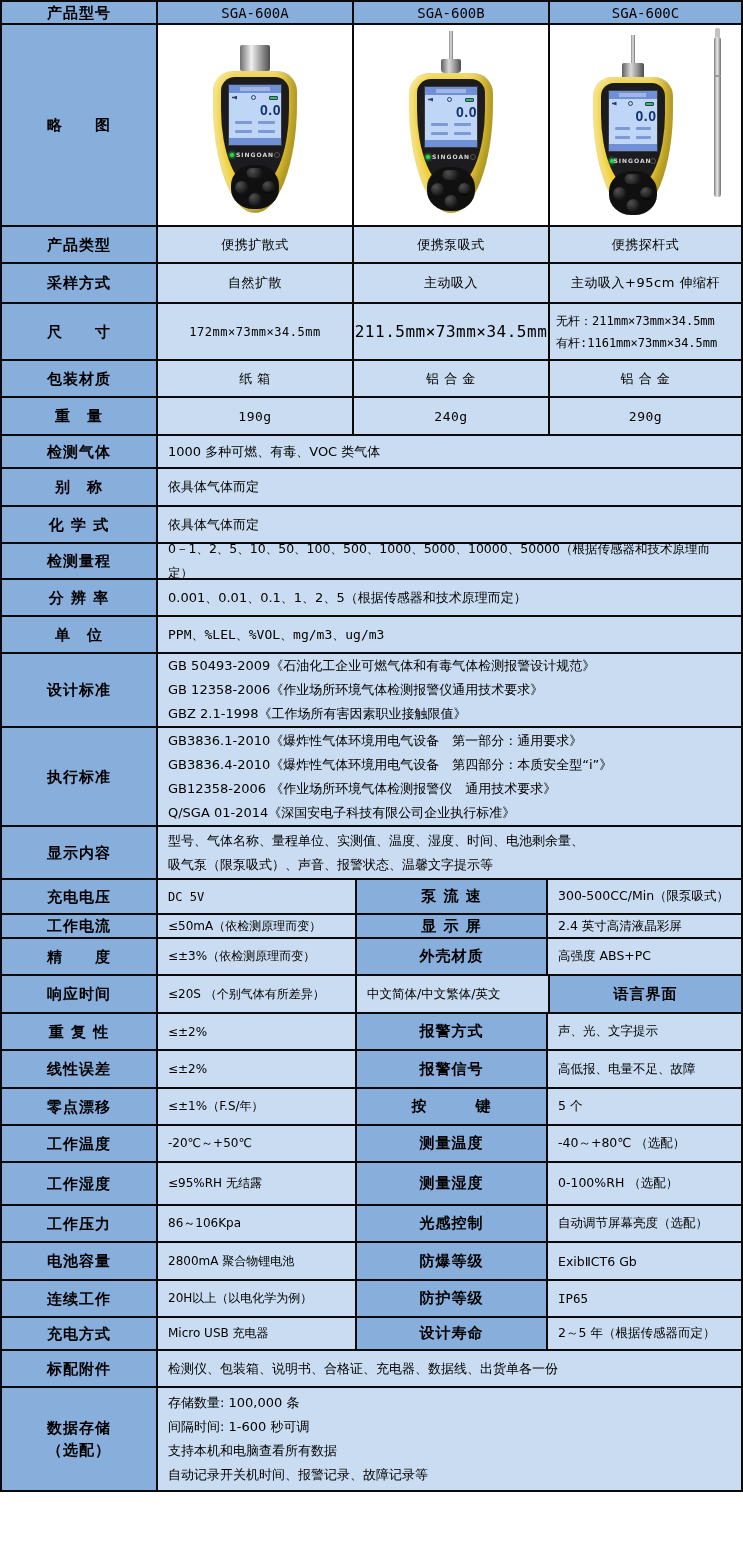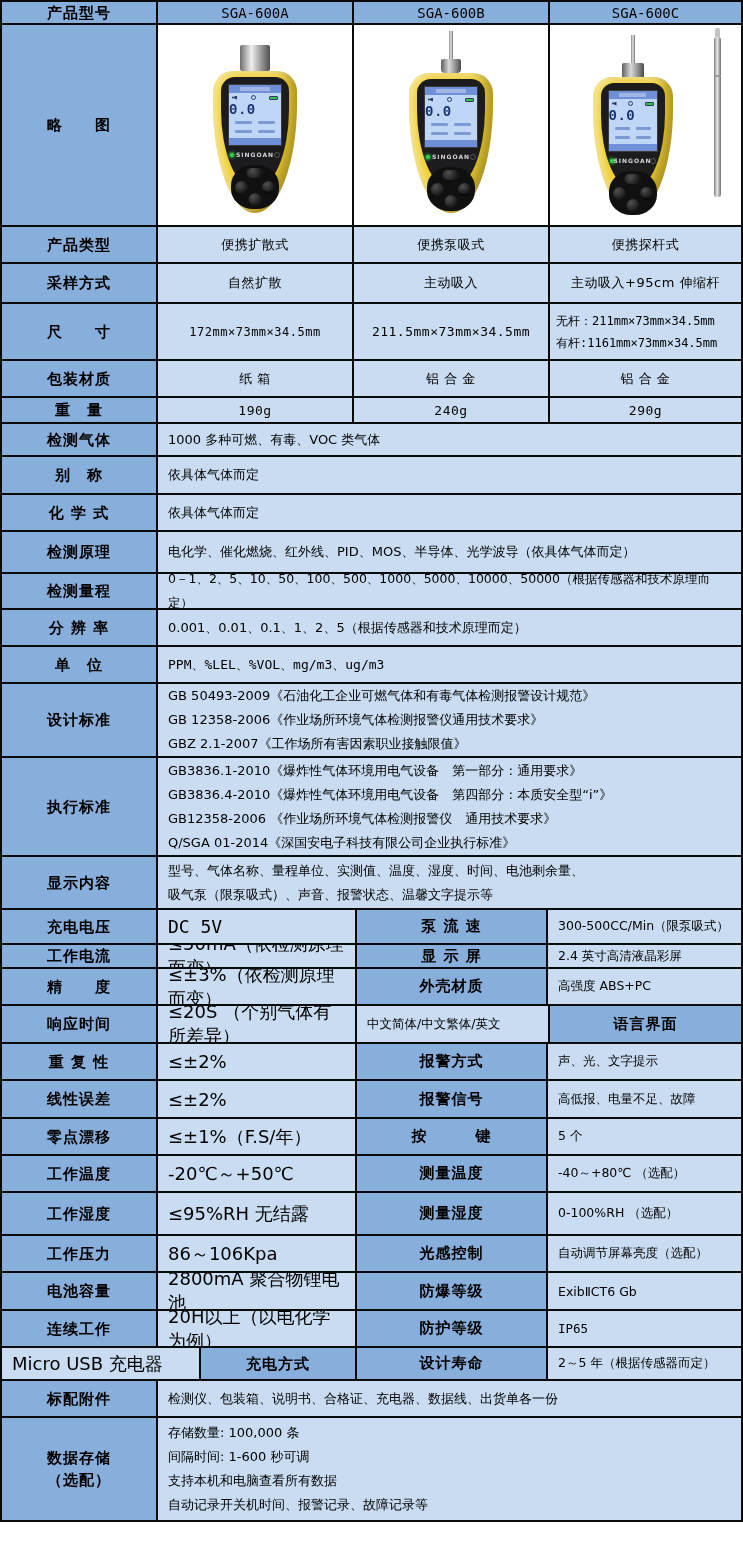--- a/index.html
+++ b/index.html
@@ -21,21 +21,21 @@
   .hdrv{width:196px;flex:0 0 196px;background:var(--header-bg);justify-content:center;
         font-size:14px;text-align:center}
   .hdrv.last{flex:1 1 auto}
   .v3{width:196px;flex:0 0 196px;background:var(--cell-bg);justify-content:center;
       font-size:13px;letter-spacing:.5px;text-align:center}
   .v3.last{flex:1 1 auto}
   .v3.dim{justify-content:flex-start;text-align:left;padding:0 6px;white-space:pre-line;
           font-size:12px;line-height:22px;letter-spacing:0}
   .vf{flex:1 1 auto;background:var(--cell-bg);padding:0 10px;font-size:13px;
       white-space:pre-line;line-height:24px}
-  .lv{width:199px;flex:0 0 199px;background:var(--cell-bg);padding:8px 10px;font-size:18px}
+  .lv{width:199px;flex:0 0 199px;background:var(--cell-bg);padding:8px 10px;font-size:12px}
   .rl{width:191px;flex:0 0 191px;background:var(--header-bg);justify-content:center;
       font-weight:bold;font-size:15px;letter-spacing:1px;text-align:center}
   .rv{flex:1 1 auto;background:var(--cell-bg);padding:0 10px;font-size:12.5px}
   .imgcell{background:#fff;justify-content:center;position:relative}
   .imgcell.last{flex:1 1 auto}
 
   
   .device{position:relative;width:86px;height:184px;flex:0 0 auto}
   .head{position:absolute;left:50%;transform:translateX(-50%);
         background:linear-gradient(90deg,#6f6f6f,#f0f0f0 38%,#9a9a9a 70%,#4e4e4e);border-radius:2px}
@@ -55,21 +55,21 @@
         border-radius:14px 14px 34px 34px / 14px 14px 80px 80px}
   .screen{position:absolute;top:7px;left:7px;right:7px;height:62px;background:var(--screen-bg);
           border:1px solid #3a3a3a;display:flex;flex-direction:column}
   .s-top{height:8px;background:var(--screen-bar);position:relative}
   .s-top::after{content:"";position:absolute;left:22%;top:2px;width:56%;height:4px;background:#aebfe8;opacity:.8}
   .s-icons{height:9px;display:flex;align-items:center;justify-content:space-between;padding:0 3px}
   .si{display:block}
   .si-spk{width:5px;height:4px;background:#2a3b66;clip-path:polygon(0 30%,40% 30%,100% 0,100% 100%,40% 70%,0 70%)}
   .si-fan{width:5px;height:5px;border-radius:50%;border:1px solid #2a3b66}
   .si-bat{width:9px;height:4px;background:var(--battery-green);border:1px solid #2a3b66;border-radius:1px}
-  .s-val{flex:0 0 auto;text-align:left;font-family:Liberation Mono, monospace;
+  .s-val{flex:0 0 auto;text-align:right;font-family:Liberation Sans, sans-serif;
          font-weight:bold;font-size:14px;line-height:17px;color:var(--screen-digit)}
   .s-rows{flex:1;display:grid;grid-template-columns:1fr 1fr;gap:3px 6px;padding:2px 6px}
   .s-rows i{display:block;height:3px;background:#7d9ad4;border-radius:1px}
   .s-bot{height:7px;background:var(--screen-bar)}
   .led{position:absolute;left:9px;top:76px;width:4px;height:4px;border-radius:50%;
        background:var(--led-green);box-shadow:0 0 3px 1px rgba(47,211,77,.8)}
   .brand{position:absolute;top:74px;left:0;width:100%;text-align:center;color:#d6d6d6;
          font-size:6px;font-weight:bold;letter-spacing:1px}
   .pwr{position:absolute;right:9px;top:75px;width:6px;height:6px;border:1px solid #555;border-radius:50%}
   .pad{position:absolute;top:88px;left:50%;transform:translateX(-50%);width:48px;height:44px;
@@ -220,70 +220,66 @@
   </div>
   <div class="r" style="height:40px">
     <div class="c lbl">采样方式</div>
     <div class="c v3">自然扩散</div>
     <div class="c v3">主动吸入</div>
     <div class="c v3 last">主动吸入+95cm 伸缩杆</div>
   </div>
   <div class="r" style="height:57px">
     <div class="c lbl">尺　　寸</div>
     <div class="c v3 mono" style="font-size:12px">172mm×73mm×34.5mm</div>
-    <div class="c v3 mono" style="font-size:13px">211.5mm×73mm×34.5mm</div>
+    <div class="c v3 mono" style="font-size:16px">211.5mm×73mm×34.5mm</div>
     <div class="c v3 mono dim last">无杆：211mm×73mm×34.5mm
 有杆:1161mm×73mm×34.5mm</div>
   </div>
   <div class="r" style="height:37px">
     <div class="c lbl">包装材质</div>
     <div class="c v3">纸 箱</div>
     <div class="c v3">铝 合 金</div>
     <div class="c v3 last">铝 合 金</div>
   </div>
-  <div class="r" style="height:26px">
+  <div class="r" style="height:38px">
     <div class="c lbl">重　量</div>
     <div class="c v3 mono">190g</div>
     <div class="c v3 mono">240g</div>
     <div class="c v3 mono last">290g</div>
   </div>
 
   <div class="r" style="height:33px">
     <div class="c lbl">检测气体</div>
     <div class="c vf">1000 多种可燃、有毒、VOC 类气体</div>
   </div>
   <div class="r" style="height:38px">
     <div class="c lbl">别　称</div>
     <div class="c vf">依具体气体而定</div>
   </div>
   <div class="r" style="height:37px">
     <div class="c lbl">化 学 式</div>
     <div class="c vf">依具体气体而定</div>
   </div>
-  <div class="r" style="height:42px">
-    <div class="c lbl">检测原理</div>
-    <div class="c vf">电化学、催化燃烧、红外线、PID、MOS、半导体、光学波导（依具体气体而定）</div>
-  </div>
   <div class="r" style="height:36px">
     <div class="c lbl">检测量程</div>
     <div class="c vf" style="font-size:12.5px">0－1、2、5、10、50、100、500、1000、5000、10000、50000（根据传感器和技术原理而定）</div>
   </div>
   <div class="r" style="height:37px">
     <div class="c lbl">分 辨 率</div>
     <div class="c vf">0.001、0.01、0.1、1、2、5（根据传感器和技术原理而定）</div>
   </div>
   <div class="r" style="height:37px">
     <div class="c lbl">单　位</div>
     <div class="c vf mono">PPM、%LEL、%VOL、mg/m3、ug/m3</div>
   </div>
   <div class="r" style="height:74px">
     <div class="c lbl">设计标准</div>
     <div class="c vf">GB 50493-2009《石油化工企业可燃气体和有毒气体检测报警设计规范》
 GB 12358-2006《作业场所环境气体检测报警仪通用技术要求》
-GBZ 2.1-2007《工作场所有害因素职业接触限值》</div>
+GBZ 2.1-1998《工作场所有害因素职业接触限值》</div>
   </div>
   <div class="r" style="height:99px">
     <div class="c lbl">执行标准</div>
     <div class="c vf">GB3836.1-2010《爆炸性气体环境用电气设备　第一部分：通用要求》
 GB3836.4-2010《爆炸性气体环境用电气设备　第四部分：本质安全型“i”》
 GB12358-2006 《作业场所环境气体检测报警仪　通用技术要求》
 Q/SGA 01-2014《深国安电子科技有限公司企业执行标准》</div>
   </div>
   <div class="r" style="height:53px">
     <div class="c lbl">显示内容</div>
@@ -357,22 +353,22 @@
     <div class="c rl">防爆等级</div>
     <div class="c rv">ExibⅡCT6 Gb</div>
   </div>
   <div class="r" style="height:37px">
     <div class="c lbl">连续工作</div>
     <div class="c lv">20H以上（以电化学为例）</div>
     <div class="c rl">防护等级</div>
     <div class="c rv mono">IP65</div>
   </div>
   <div class="r" style="height:33px">
+    <div class="c lbl">充电方式</div>
     <div class="c lv">Micro USB 充电器</div>
-    <div class="c lbl">充电方式</div>
     <div class="c rl">设计寿命</div>
     <div class="c rv">2～5 年（根据传感器而定）</div>
   </div>
 
   <div class="r" style="height:37px">
     <div class="c lbl">标配附件</div>
     <div class="c vf">检测仪、包装箱、说明书、合格证、充电器、数据线、出货单各一份</div>
   </div>
   <div class="r" style="height:102px">
     <div class="c lbl">数据存储

